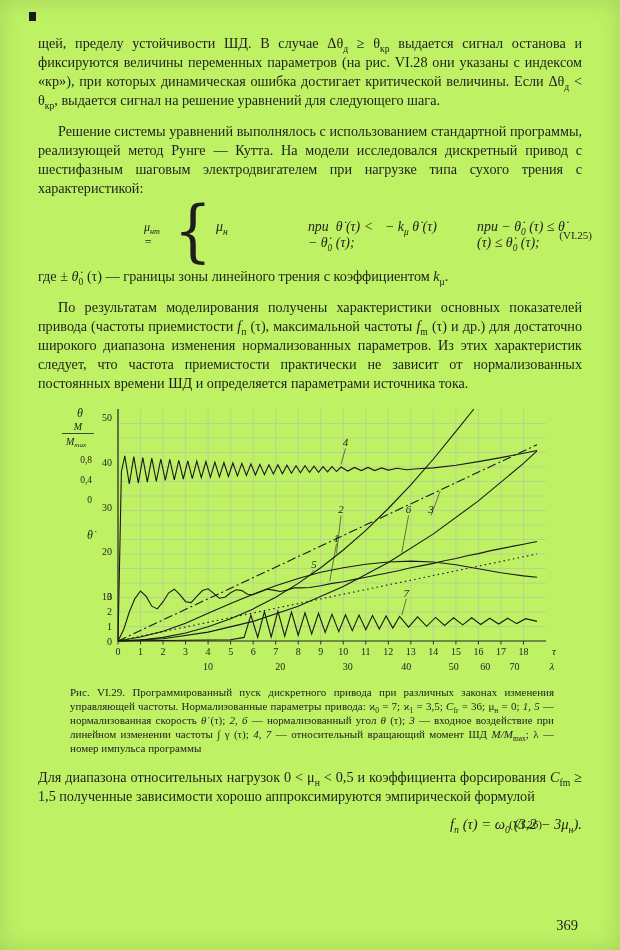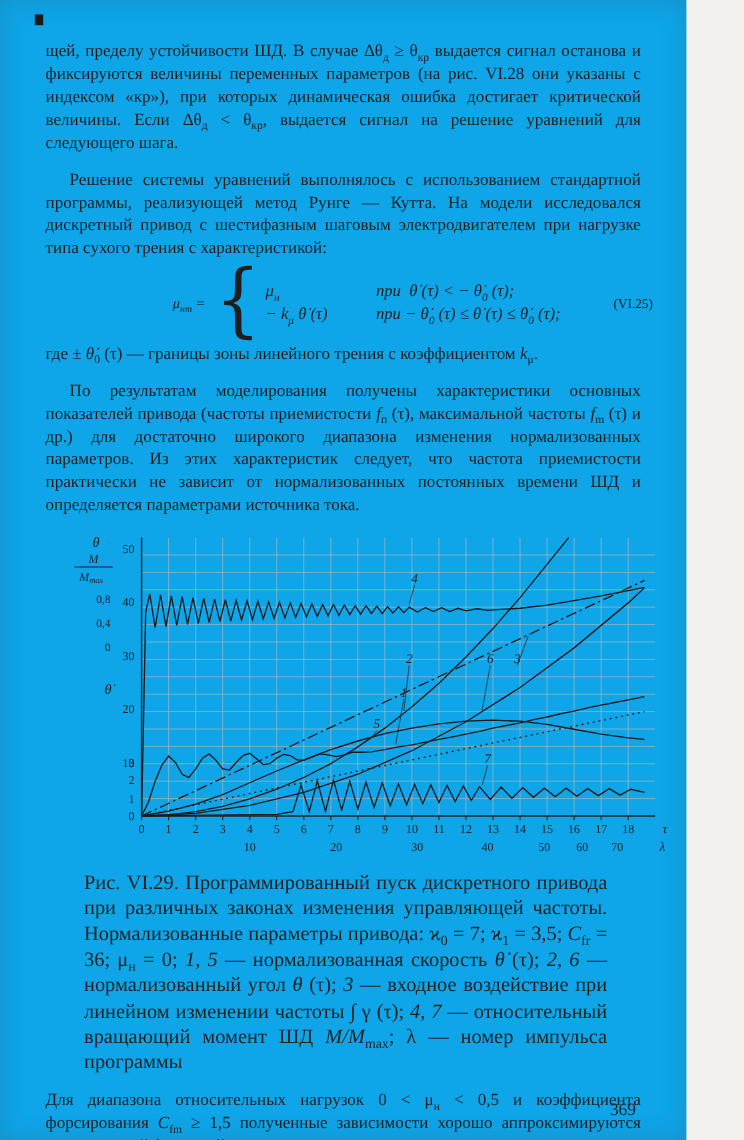--- a/index.html
+++ b/index.html
@@ -1,41 +1,41 @@
 <!DOCTYPE html>
 <html><head>
 <meta charset="utf-8">
 <style>
   html,body{margin:0;padding:0;background:#f2f1ee;}
   .page{
-    position:relative;width:572px;height:950px;box-sizing:border-box;
-    background:#0ea5e9;overflow:hidden;
+    position:relative;width:620px;height:950px;box-sizing:border-box;
+    background:#bef264;overflow:hidden;
     padding:34px 38px 16px 38px;
     box-shadow:inset 0 0 22px rgba(60,55,45,.18);
     font-family:"Liberation Serif","DejaVu Serif",serif;
     color:#1e1e1e;font-size:14.2px;
   }
   .corner-mark{position:absolute;left:29px;top:12px;width:7px;height:9px;background:#191919;}
   p.body-text{margin:0;text-align:justify;line-height:1.34;}
   p.indent{text-indent:20px;}
   p.sp{margin-top:12px;}
   sub{font-size:68%;line-height:0;}
   .formula-block{position:relative;display:flex;align-items:center;margin:8px 0 4px 96px;}
   .f-lhs{font-size:12px;font-style:italic;margin-left:10px;}
   .brace{font-size:60px;font-weight:300;line-height:.85;margin:0 4px 6px 8px;transform:scaleY(1.12);font-family:"DejaVu Serif",serif;}
-  .f-rows{display:flex;flex-direction:column;gap:3px;font-size:13.9px;font-style:italic;}
+  .f-rows{display:flex;flex-direction:row;gap:3px;font-size:13.9px;font-style:italic;}
   .f-row{display:flex;}
   .f-expr{width:92px;flex:0 0 92px;}
   .f-num{position:absolute;right:-10px;top:50%;transform:translateY(-50%);font-style:normal;font-size:11px;}
   .formula26{position:relative;display:flex;justify-content:flex-end;margin:10px 0 0 0;font-style:italic;font-size:14.6px;}
   .formula26 .f-num{right:40px;}
   figure{margin:10px 0 0 0;padding:0;}
   figure svg{display:block;margin-left:8px;}
   svg text{font-family:"Liberation Serif","DejaVu Serif",serif;}
-  figcaption{font-size:17px;line-height:1.26;text-align:justify;margin:7px 28px 0 32px;color:#222;}
+  figcaption{font-size:11px;line-height:1.26;text-align:justify;margin:7px 28px 0 32px;color:#222;}
   .page-number{position:absolute;right:42px;bottom:16px;font-size:14.5px;margin-left:16px;}
 </style>
 </head>
 <body>
 
 <div class="page">
   <div class="corner-mark"></div>
 
   <p class="body-text">щей, пределу устойчивости ШД. В случае Δθ<sub>д</sub> ≥ θ<sub>кр</sub> выдается сигнал останова и фиксируются величины переменных параметров (на рис. VI.28 они указаны с индексом «кр»), при которых динамическая ошибка достигает критической величины. Если Δθ<sub>д</sub> &lt; θ<sub>кр</sub>, выдается сигнал на решение уравнений для следующего шага.</p>
   <p class="body-text indent sp">Решение системы уравнений выполнялось с использованием стандартной программы, реализующей метод Рунге — Кутта. На модели исследовался дискретный привод с шестифазным шаговым электродвигателем при нагрузке типа сухого трения с характеристикой:</p>

